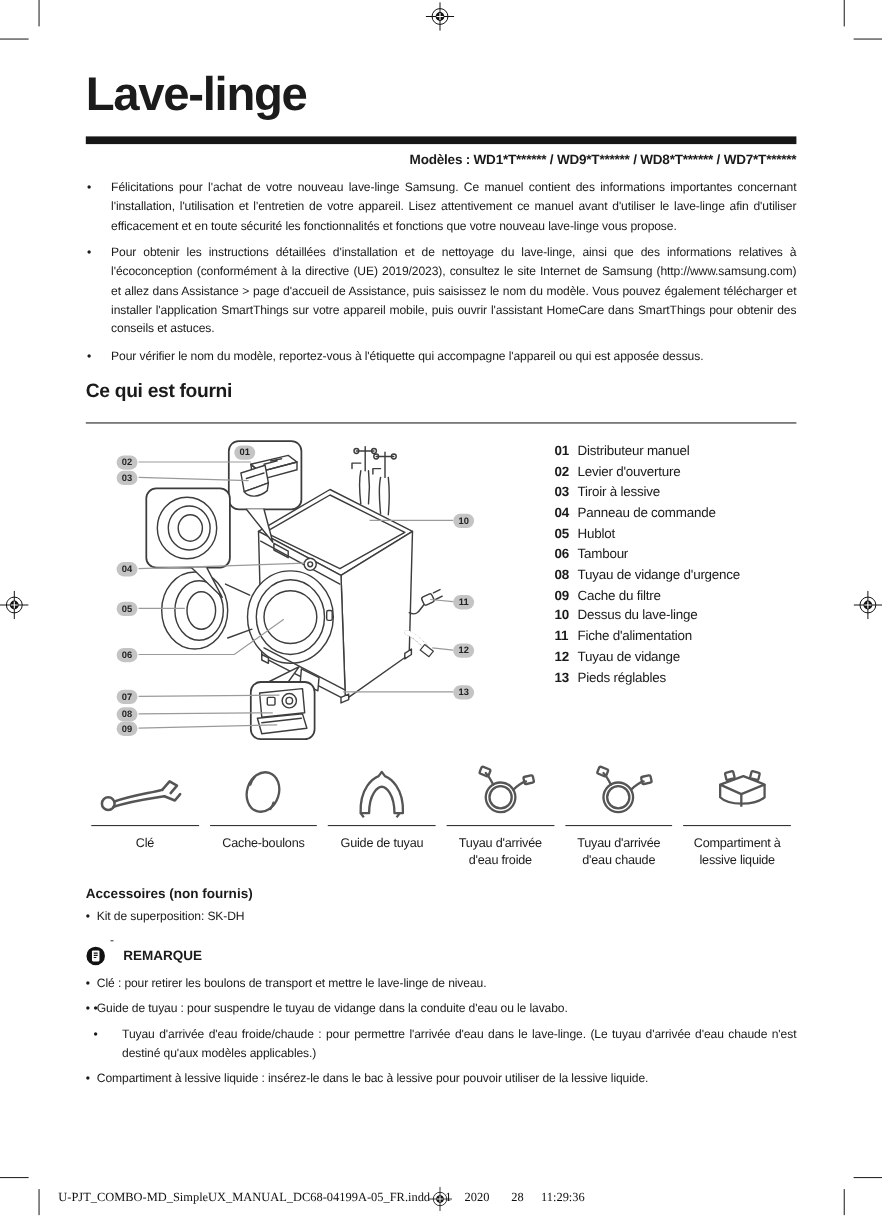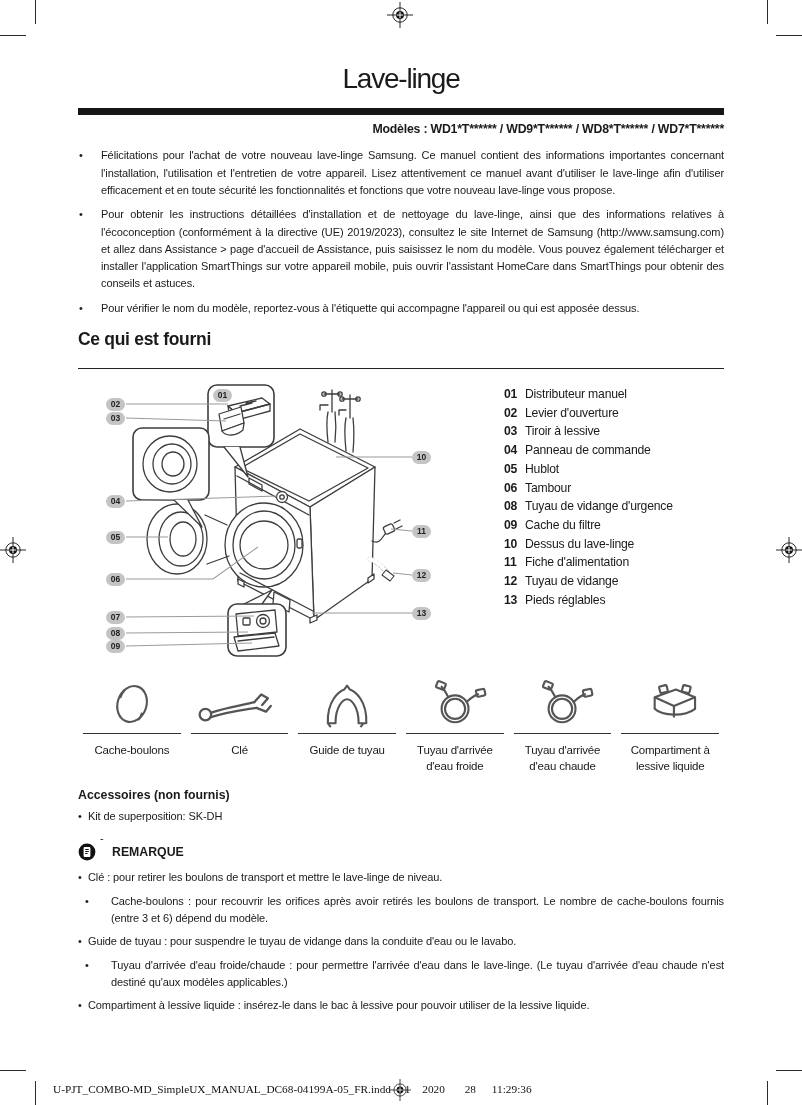--- a/index.html
+++ b/index.html
@@ -3,21 +3,21 @@
 <meta charset="utf-8">
 <style>
   html,body{margin:0;padding:0;background:#fff;}
   .page{position:relative;width:802px;height:1105px;background:#fff;overflow:hidden;
         font-family:"Liberation Sans",sans-serif;color:#1a1a1a;}
   
   .cm{position:absolute;background:#2b2b2b;}
   .reg{position:absolute;width:26px;height:26px;}
   
   .content{position:absolute;left:78px;top:0;width:646px;}
-  h1.title{margin:64px 0 0;font-size:28px;line-height:1.05;font-weight:400;letter-spacing:-1.2px;color:#1b1b1b;text-align:center;}
+  h1.title{margin:64px 0 0;font-size:43px;line-height:1.05;font-weight:700;letter-spacing:-1.2px;color:#1b1b1b;}
   .rule-thick{margin-top:15px;height:7px;background:#161616;}
   .models{margin-top:7px;text-align:right;font-size:12.3px;font-weight:700;letter-spacing:-0.2px;}
   .body-txt{font-size:11px;line-height:17.3px;letter-spacing:-0.1px;}
   ul.intro{list-style:none;margin:11px 0 0;padding:0;}
   ul.intro li{position:relative;padding-left:23px;margin-bottom:7px;text-align:justify;}
   ul.intro li .blt{position:absolute;left:1px;top:0;}
   .section-head{margin-top:12px;font-size:17.5px;font-weight:700;letter-spacing:-0.3px;
                 padding-bottom:18px;border-bottom:1.6px solid #222;}
   
   .diagram{position:relative;margin-top:4px;height:298px;}
@@ -259,45 +259,45 @@
         <div><span class="leg-num">10</span><span>Dessus du lave-linge</span></div>
         <div><span class="leg-num">11</span><span>Fiche d'alimentation</span></div>
         <div><span class="leg-num">12</span><span>Tuyau de vidange</span></div>
         <div><span class="leg-num">13</span><span>Pieds réglables</span></div>
       </div>
     </div>
 
     <div class="accessories">
       <div class="acc">
         <svg class="acc-icon" viewBox="0 0 100 52">
-          <g fill="none" stroke="#555" stroke-width="2.2" stroke-linecap="round">
-            <ellipse cx="50" cy="26" rx="15" ry="19" transform="rotate(18 50 26)"></ellipse>
-            <path d="M42,12 a16,16 0 0 0 -4,7"></path>
-              <path d="M60,36 a14,14 0 0 1 -3,6"></path>
-          </g>
-        </svg>
-        <div class="acc-line"></div>
-        <div class="acc-label">
-          <div>Cache-boulons</div>
-          <div></div>
-        </div>
-      </div>
-      <div class="acc">
-        <svg class="acc-icon" viewBox="0 0 100 52">
           <g fill="none" stroke="#555" stroke-width="2.4" stroke-linecap="round" stroke-linejoin="round">
             <circle cx="15" cy="37" r="6"></circle>
             <path d="M21,35 C38,29 55,27 66,24"></path>
               <path d="M20,40 C38,34 56,32 68,30"></path>
             <path d="M66,24 l7,-8 7,4 -6,7"></path>
               <path d="M68,30 l10,4 5,-6"></path>
           </g>
         </svg>
         <div class="acc-line"></div>
         <div class="acc-label">
           <div>Clé</div>
+          <div></div>
+        </div>
+      </div>
+      <div class="acc">
+        <svg class="acc-icon" viewBox="0 0 100 52">
+          <g fill="none" stroke="#555" stroke-width="2.2" stroke-linecap="round">
+            <ellipse cx="50" cy="26" rx="15" ry="19" transform="rotate(18 50 26)"></ellipse>
+            <path d="M42,12 a16,16 0 0 0 -4,7"></path>
+              <path d="M60,36 a14,14 0 0 1 -3,6"></path>
+          </g>
+        </svg>
+        <div class="acc-line"></div>
+        <div class="acc-label">
+          <div>Cache-boulons</div>
           <div></div>
         </div>
       </div>
       <div class="acc">
         <svg class="acc-icon" viewBox="0 0 100 52">
           <g fill="none" stroke="#555" stroke-width="2.2" stroke-linejoin="round">
             <path d="M30,46 C29,22 42,13 47,11 L50,7 L53,11 C58,13 71,22 70,46 L62,46 C62,28 54,21 50,21 C46,21 38,28 38,46 Z"></path>
             <path d="M30,46 l3,4 M67,46 l-3,4"></path>
           </g>
         </svg>
@@ -376,21 +376,20 @@
       </svg>
       <span class="lbl">REMARQUE</span>
     </div>
     <ul class="note body-txt">
       <li class="ind-a">
         <span class="blt">•</span>
         <span>Clé : pour retirer les boulons de transport et mettre le lave-linge de niveau.</span>
       </li>
       <li class="ind-b">
         <span class="blt">•</span>
-        <span>Cache-boulons : pour recouvrir les orifices après avoir retirés les boulons de transport. Le nombre de cache-boulons fournis (entre 3 et 6) dépend du modèle.</span>
       </li>
       <li class="ind-a">
         <span class="blt">•</span>
         <span>Guide de tuyau : pour suspendre le tuyau de vidange dans la conduite d'eau ou le lavabo.</span>
       </li>
       <li class="ind-b">
         <span class="blt">•</span>
         <span>Tuyau d'arrivée d'eau froide/chaude : pour permettre l'arrivée d'eau dans le lave-linge. (Le tuyau d'arrivée d'eau chaude n'est destiné qu'aux modèles applicables.)</span>
       </li>
       <li class="ind-a">

